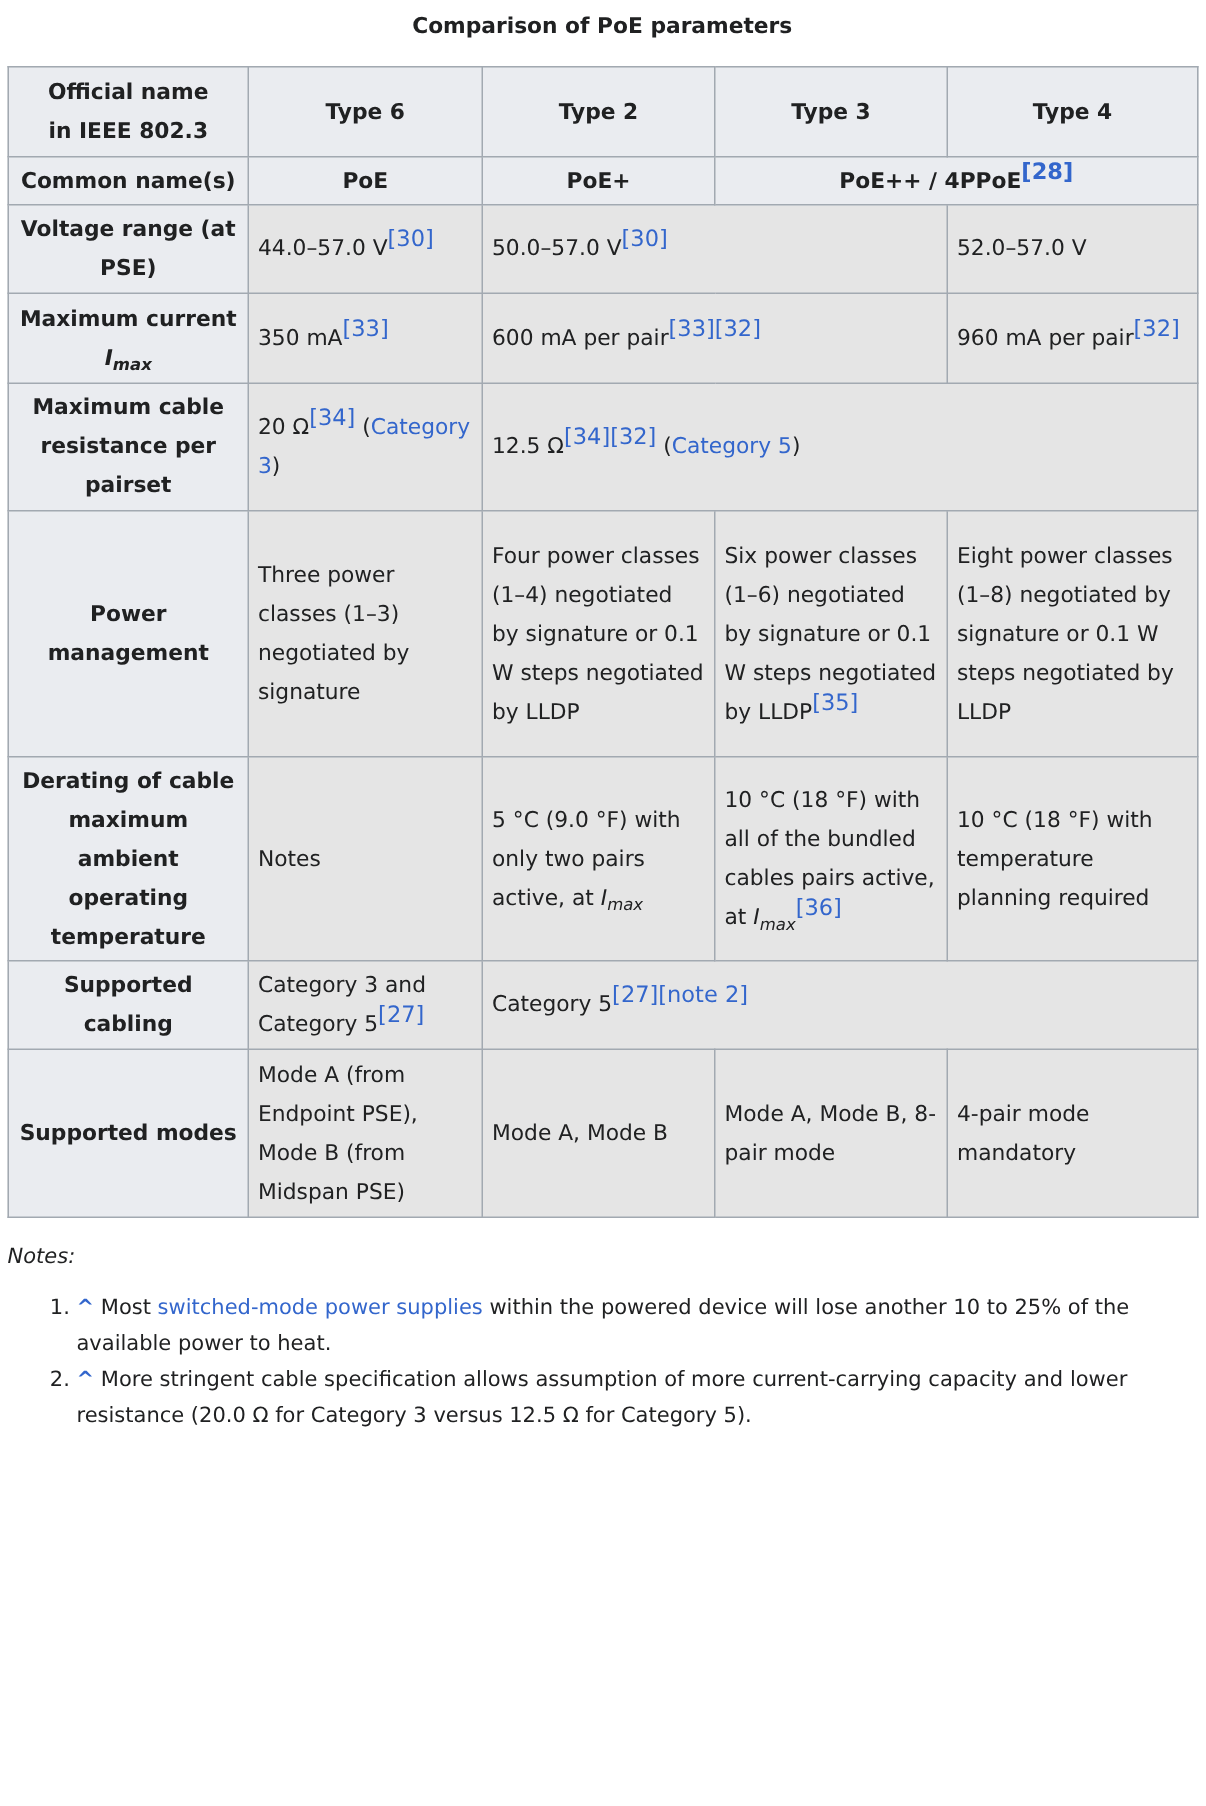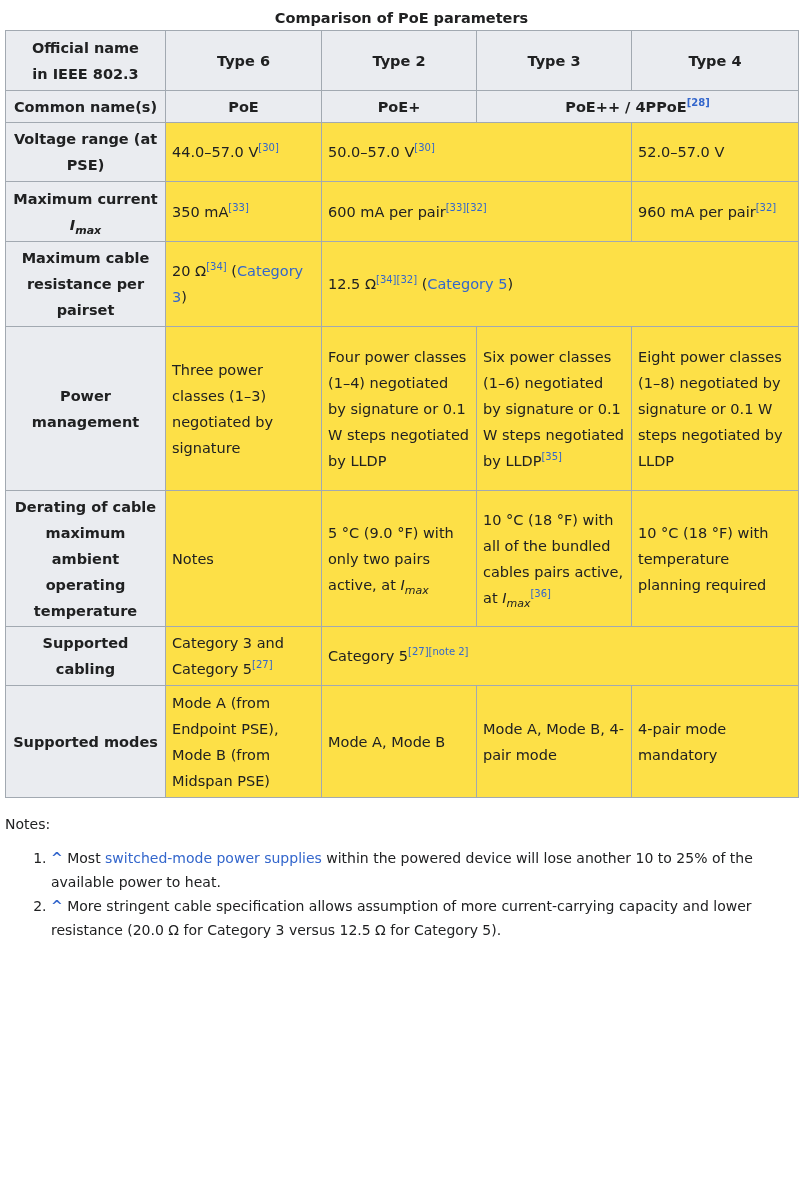--- a/index.html
+++ b/index.html
@@ -4,35 +4,35 @@
 <style>
   html, body { margin: 0; padding: 0; background: #ffffff; }
   body {
     width: 804px; height: 1204px; overflow: hidden;
     font-family: "DejaVu Sans", "Liberation Sans", sans-serif;
     color: #202122; font-size: 14.5px;
   }
   .wrap { padding: 0 6px 0 5px; }
   .caption {
     text-align: center; font-weight: bold; font-size: 14.5px;
-    height: 30px; line-height: 36px;
+    height: 44px; line-height: 36px;
   }
   table {
     border-collapse: collapse; width: 793px; table-layout: fixed;
-    background: #fde047; font-size: 14.5px; line-height: 26px;
+    background: #e5e5e5; font-size: 14.5px; line-height: 26px;
   }
   th, td { border: 1px solid #a2a9b1; padding: 0 6px; vertical-align: middle; }
   th { background: #eaecf0; font-weight: bold; text-align: center; }
   td { text-align: left; }
-  sup { font-size: 10px; line-height: 0; vertical-align: super; }
+  sup { font-size: 15px; line-height: 0; vertical-align: super; }
   sup .lk, .lk { color: #3366cc; }
   i { font-style: italic; }
   sub { font-size: 11px; line-height: 0; }
   .notes { font-size: 14px; margin-top: 18px; padding-left: 0; }
-  .notes-title { margin: 0 0 14px 0; color: #202122; }
+  .notes-title { margin: 0 0 14px 0; color: #202122; font-style: italic; }
   ol { margin: 0; padding-left: 46px; line-height: 24px; }
   ol li { padding-left: 0; }
   .caret { color: #3366cc; font-weight: bold; }
 </style>
 </head>
 <body>
 
 <div class="wrap">
   <div class="caption">Comparison of PoE parameters</div>
 
@@ -136,21 +136,21 @@
       </td>
       <td colspan="3">
         <span>Category 5</span><sup><span class="lk">[27]</span><span class="lk">[note 2]</span></sup>
       </td>
     </tr>
 
     <tr style="height:112px">
       <th>Supported modes</th>
       <td>Mode A (from Endpoint PSE), Mode B (from Midspan PSE)</td>
       <td>Mode A, Mode B</td>
-      <td>Mode A, Mode B, 4-pair mode</td>
+      <td>Mode A, Mode B, 8-pair mode</td>
       <td>4-pair mode mandatory</td>
     </tr>
   </tbody>
     </table>
 
   <div class="notes">
     <p class="notes-title">Notes:</p>
     <ol>
       <li>
         <span class="caret">^</span>

